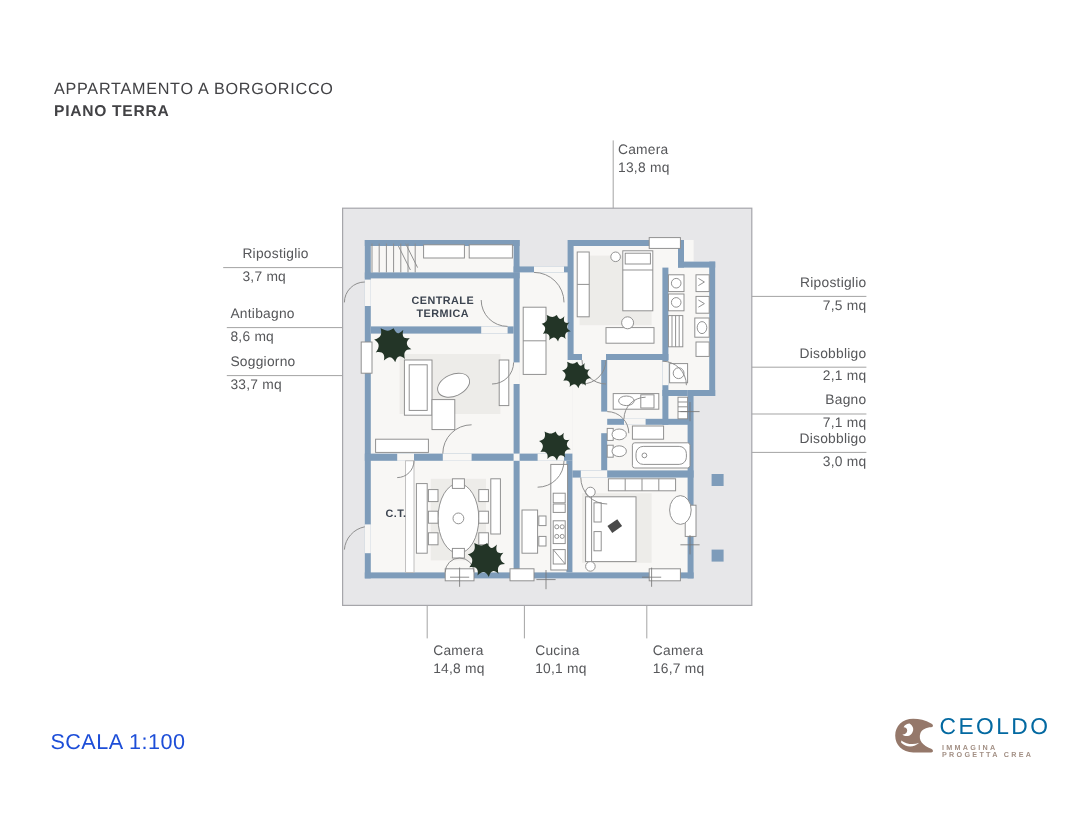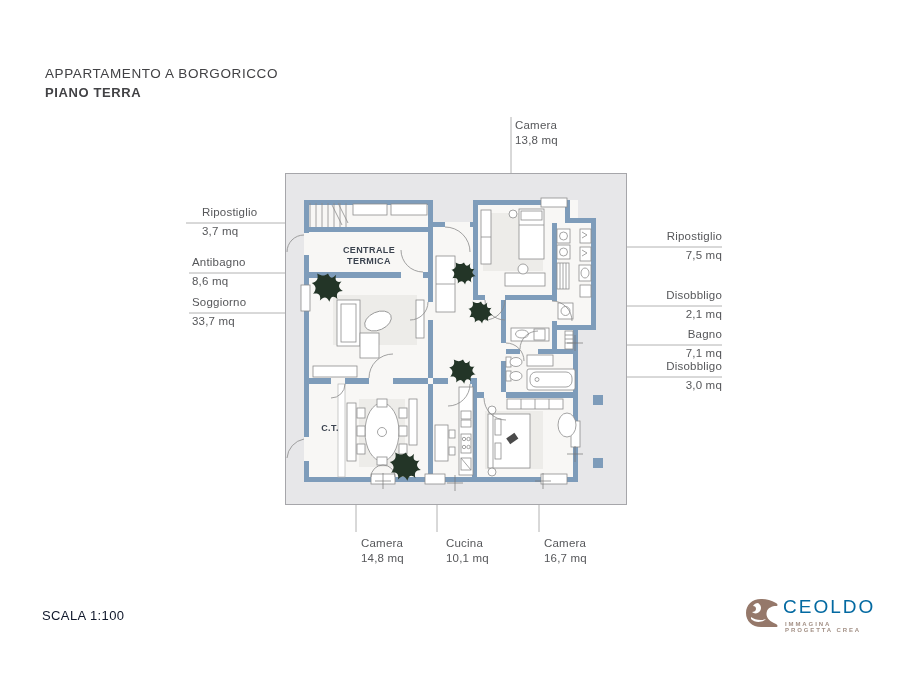--- a/index.html
+++ b/index.html
@@ -5,22 +5,22 @@
   html,body { margin:0; padding:0; }
   .page {
     position:relative; width:899px; height:700px; background:#ffffff;
     font-family:"Liberation Sans", sans-serif; overflow:hidden;
   }
   
   .title-block { position:absolute; left:45px; top:66px; color:#424245; }
   .title-line1 { font-size:13.5px; letter-spacing:.6px; }
   .title-line2 { font-size:13px; letter-spacing:.6px; font-weight:bold; margin-top:4px; }
   
-  .scale-label { position:absolute; left:42px; top:608px; font-size:13px; font-weight:500;
-                 letter-spacing:.4px; color:#0f172a; }
+  .scale-label { position:absolute; left:42px; top:608px; font-size:18px; font-weight:500;
+                 letter-spacing:.4px; color:#1d4ed8; }
   
   .room-label { position:absolute; font-size:11.5px; line-height:13px; color:#56575a; letter-spacing:.2px; }
   .room-label .nm { height:13px; }
   .room-label.gap .nm { margin-bottom:6px; }   
   .room-label.right { text-align:right; }
   .lbl-ripostiglio { left:189px; top:206px;margin-left:13px; }
   .lbl-ingresso    { left:192px; top:256px; }
   .lbl-soggiorno   { left:192px; top:296px; }
   .lbl-lavanderia  { right:177px; top:230px; }
   .lbl-antibagno   { right:177px; top:289px; }

